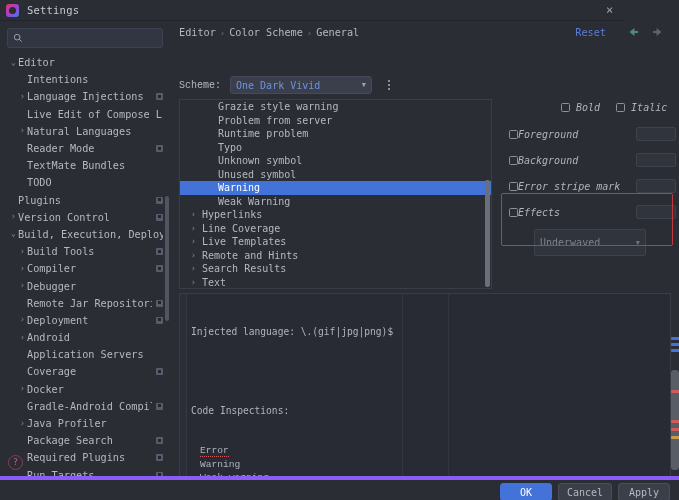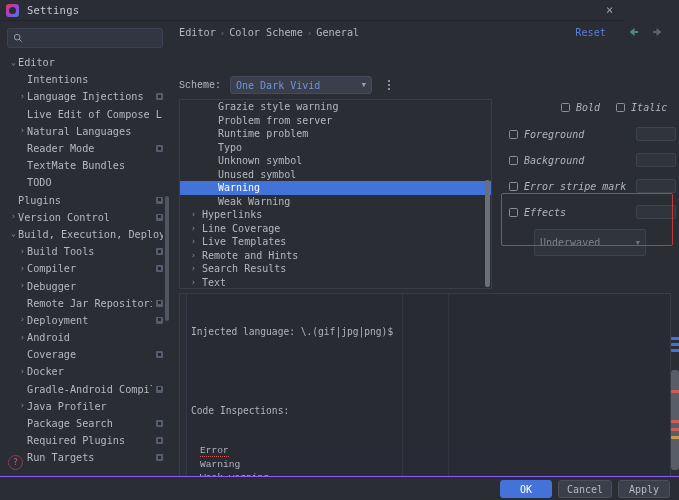--- a/index.html
+++ b/index.html
@@ -151,21 +151,21 @@
 
   
   .opts { position: absolute; left: 330px; top: 78px; width: 175px; }
   .bi-row { display: flex; align-items: center; gap: 6px; margin-left: 60px; height: 16px; }
   .cb {
     width: 9px; height: 9px; border: 1px solid #8a909d;
     background: #2b2d35; border-radius: 1.5px; flex: 0 0 auto; cursor: pointer;
   }
   .cb-lbl { font-size: 10px; color: #b0b4bd; font-style: italic; }
   .opt-row {
-    display: flex; align-items: center; gap: 6px;
+    display: flex; align-items: center; 
     height: 26px; padding-left: 8px; justify-content: center;
   }
   .opt-row .sw {
     margin-left: auto; width: 40px; height: 14px;
     background: #30343d; border: 1px solid #3d424d; border-radius: 2px;
     flex: 0 0 auto;
   }
   .redbox {
     position: absolute; left: 0px; top: 72px; width: 172px; height: 53px;
     border: 1.5px solid #c33a3a; border-radius: 2px; pointer-events: none;
@@ -204,21 +204,21 @@
   }
   .stripe { position: absolute; left: 0; width: 14px; height: 2.5px; border-radius: 1px; }
   .pv-scroll-track {
     position: absolute; left: 497px; top: 349px; width: 8px; height: 100px;
     background: #555a63; border-radius: 3px;
   }
 
   
   .footer {
     position: absolute; left: 0; bottom: 0; width: 679px; height: 24px;
-    background: #2b2d35; border-top: 1px solid #8b5cf6;
+    background: #2b2d35; border-top: 4px solid #8b5cf6;
   }
   .btn {
     position: absolute; top: 3px; height: 18px;
     border-radius: 3px; font-size: 10px;
     display: flex; align-items: center; justify-content: center;
     cursor: pointer; font-family: "DejaVu Sans Mono","Liberation Mono",monospace;
   }
   .btn-ok { left: 500px; width: 52px; background: #4373d8; color: #fff; border: 1px solid #4373d8; }
   .btn-cancel { left: 558px; width: 54px; background: #3b3f4a; color: #b4b8c1; border: 1px solid #4a4f5c; }
   .btn-apply { left: 618px; width: 52px; background: #3b3f4a; color: #b4b8c1; border: 1px solid #4a4f5c; }
@@ -313,20 +313,24 @@
           <span class="badge"></span>
         </div>
         <div class="tree-item lvl1">
           <span class="tw">›</span>
           <span class="ti-label">Deployment</span>
           <span class="badge"></span>
         </div>
         <div class="tree-item lvl1">
           <span class="tw">›</span>
           <span class="ti-label">Android</span>
+        </div>
+        <div class="tree-item lvl1">
+          <span class="tw">&nbsp;</span>
+          <span class="ti-label">Application Servers</span>
         </div>
         <div class="tree-item lvl1">
           <span class="tw">&nbsp;</span>
           <span class="ti-label">Coverage</span>
           <span class="badge"></span>
         </div>
         <div class="tree-item lvl1">
           <span class="tw">›</span>
           <span class="ti-label">Docker</span>
         </div>

